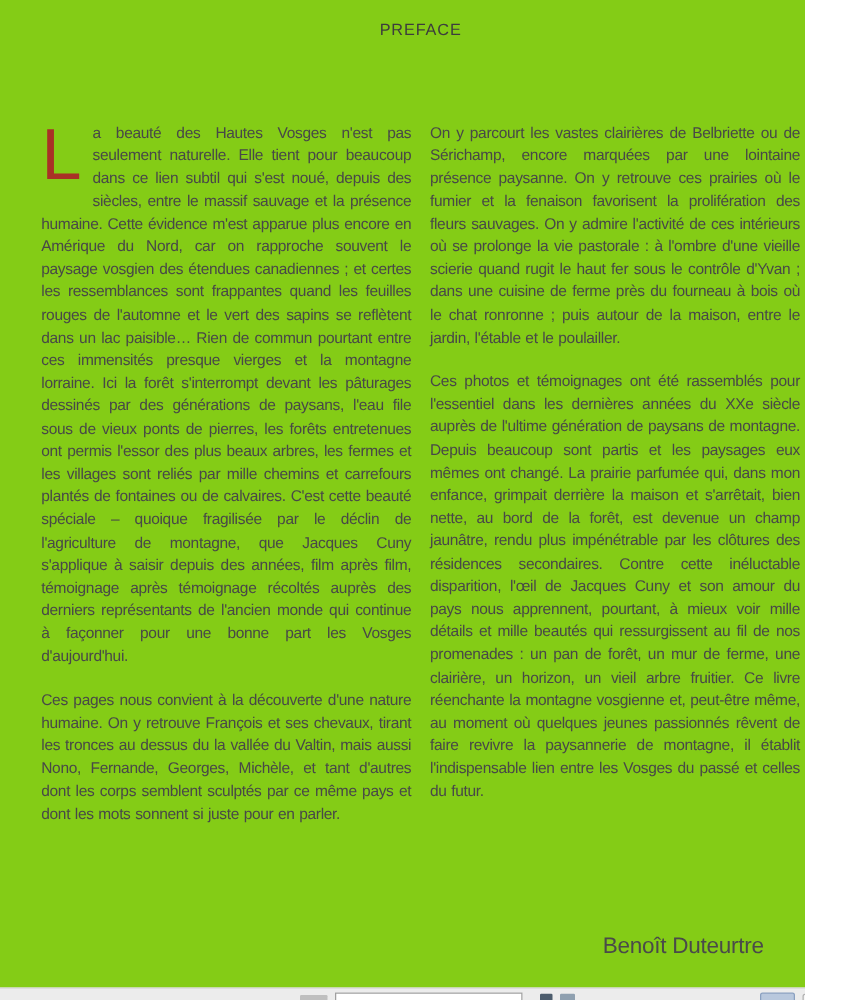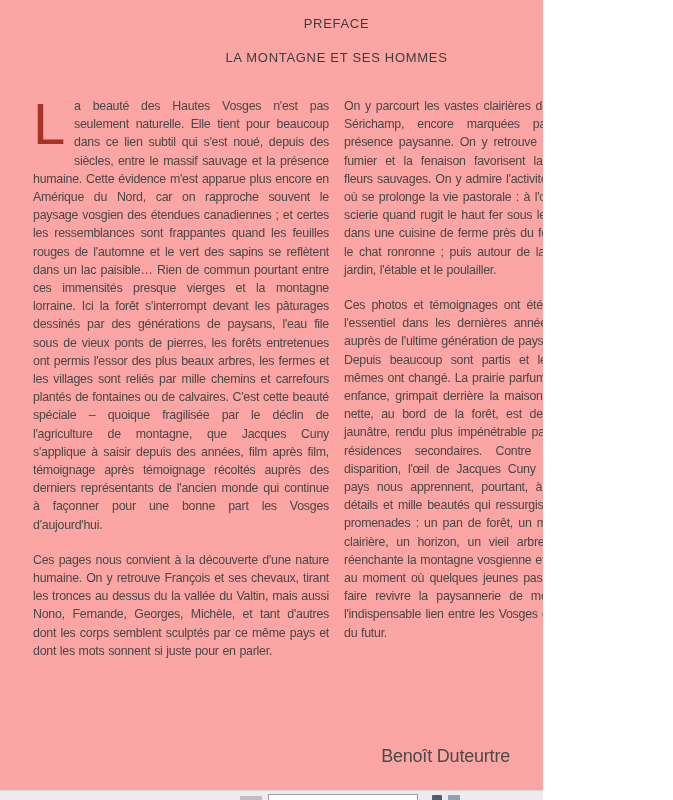--- a/index.html
+++ b/index.html
@@ -1,19 +1,19 @@
 <!DOCTYPE html>
 <html><head>
 <meta charset="utf-8">
 <style>
   html,body{margin:0;padding:0;background:#ffffff;}
   .page{
     position:relative;
-    width:543px;height:800px;
-    background:#fca5a5;
+    width:644px;height:800px;
+    background:#84cc16;
     overflow:hidden;
     font-family:"Liberation Sans", sans-serif;
   }
   .heading{
     position:absolute;left:0;width:673px;
     text-align:center;
     color:#3d3d3d;
     font-size:13px;
     font-weight:400;
     letter-spacing:0.7px;
@@ -90,21 +90,20 @@
   .tb-btn.b1{left:642px;}
   .tb-btn.b2{left:660px;width:10px;}
 </style>
 </head>
 <body>
 
 <div class="page">
 
   <h1 class="heading title">PREFACE</h1>
 
-  <h2 class="heading subtitle">LA MONTAGNE ET SES HOMMES</h2>
 
   <div class="columns">
 
     <div class="col">
       <p style="color: rgb(72, 72, 72);">
         <span class="dropcap" style="color: rgb(169, 50, 38);">L</span><span>a beauté des Hautes Vosges n'est pas seulement naturelle. Elle tient pour beaucoup dans ce lien subtil qui s'est noué, depuis des siècles, entre le massif sauvage et la présence humaine. Cette évidence m'est apparue plus encore en Amérique du Nord, car on rapproche souvent le paysage vosgien des étendues canadiennes ; et certes les ressemblances sont frappantes quand les feuilles rouges de l'automne et le vert des sapins se reflètent dans un lac paisible… Rien de commun pourtant entre ces immensités presque vierges et la montagne lorraine. Ici la forêt s'interrompt devant les pâturages dessinés par des générations de paysans, l'eau file sous de vieux ponts de pierres, les forêts entretenues ont permis l'essor des plus beaux arbres, les fermes et les villages sont reliés par mille chemins et carrefours plantés de fontaines ou de calvaires. C'est cette beauté spéciale – quoique fragilisée par le déclin de l'agriculture de montagne, que Jacques Cuny s'applique à saisir depuis des années, film après film, témoignage après témoignage récoltés auprès des derniers représentants de l'ancien monde qui continue à façonner pour une bonne part les Vosges d'aujourd'hui.</span>
       </p>
       <p style="color: rgb(72, 72, 72);">Ces pages nous convient à la découverte d'une nature humaine. On y retrouve François et ses chevaux, tirant les tronces au dessus du la vallée du Valtin, mais aussi Nono, Fernande, Georges, Michèle, et tant d'autres dont les corps semblent sculptés par ce même pays et dont les mots sonnent si juste pour en parler.</p>
     </div>
 

